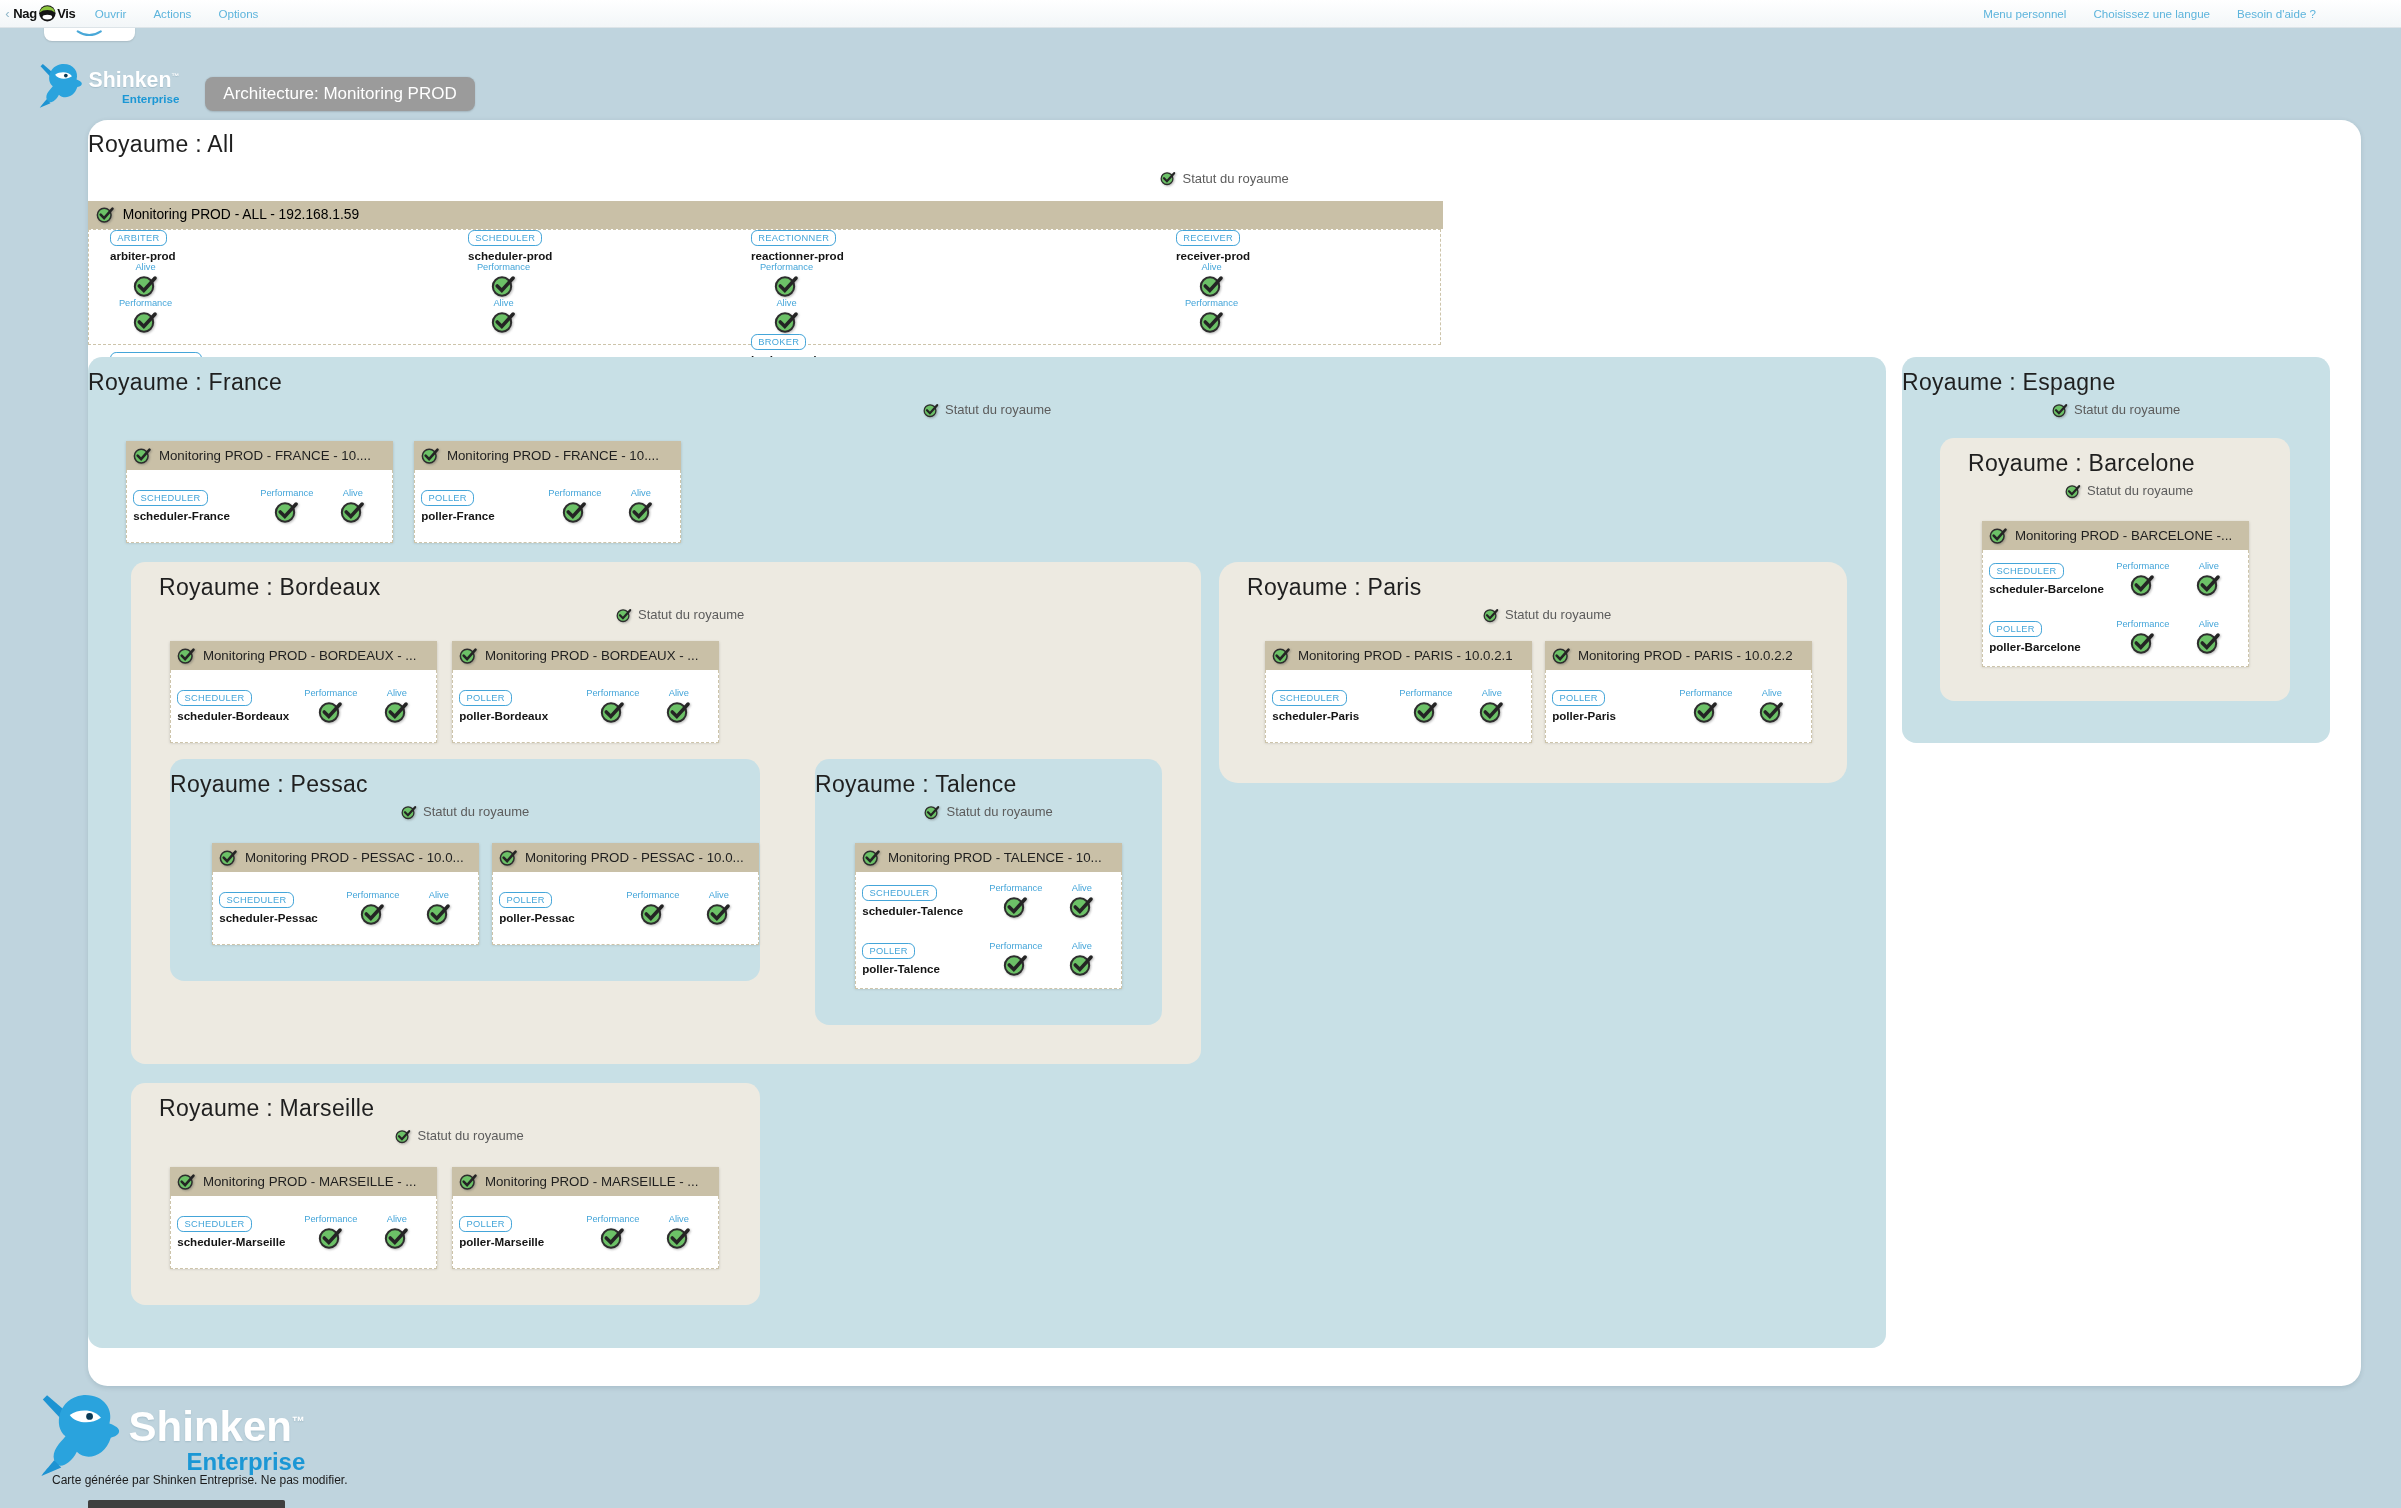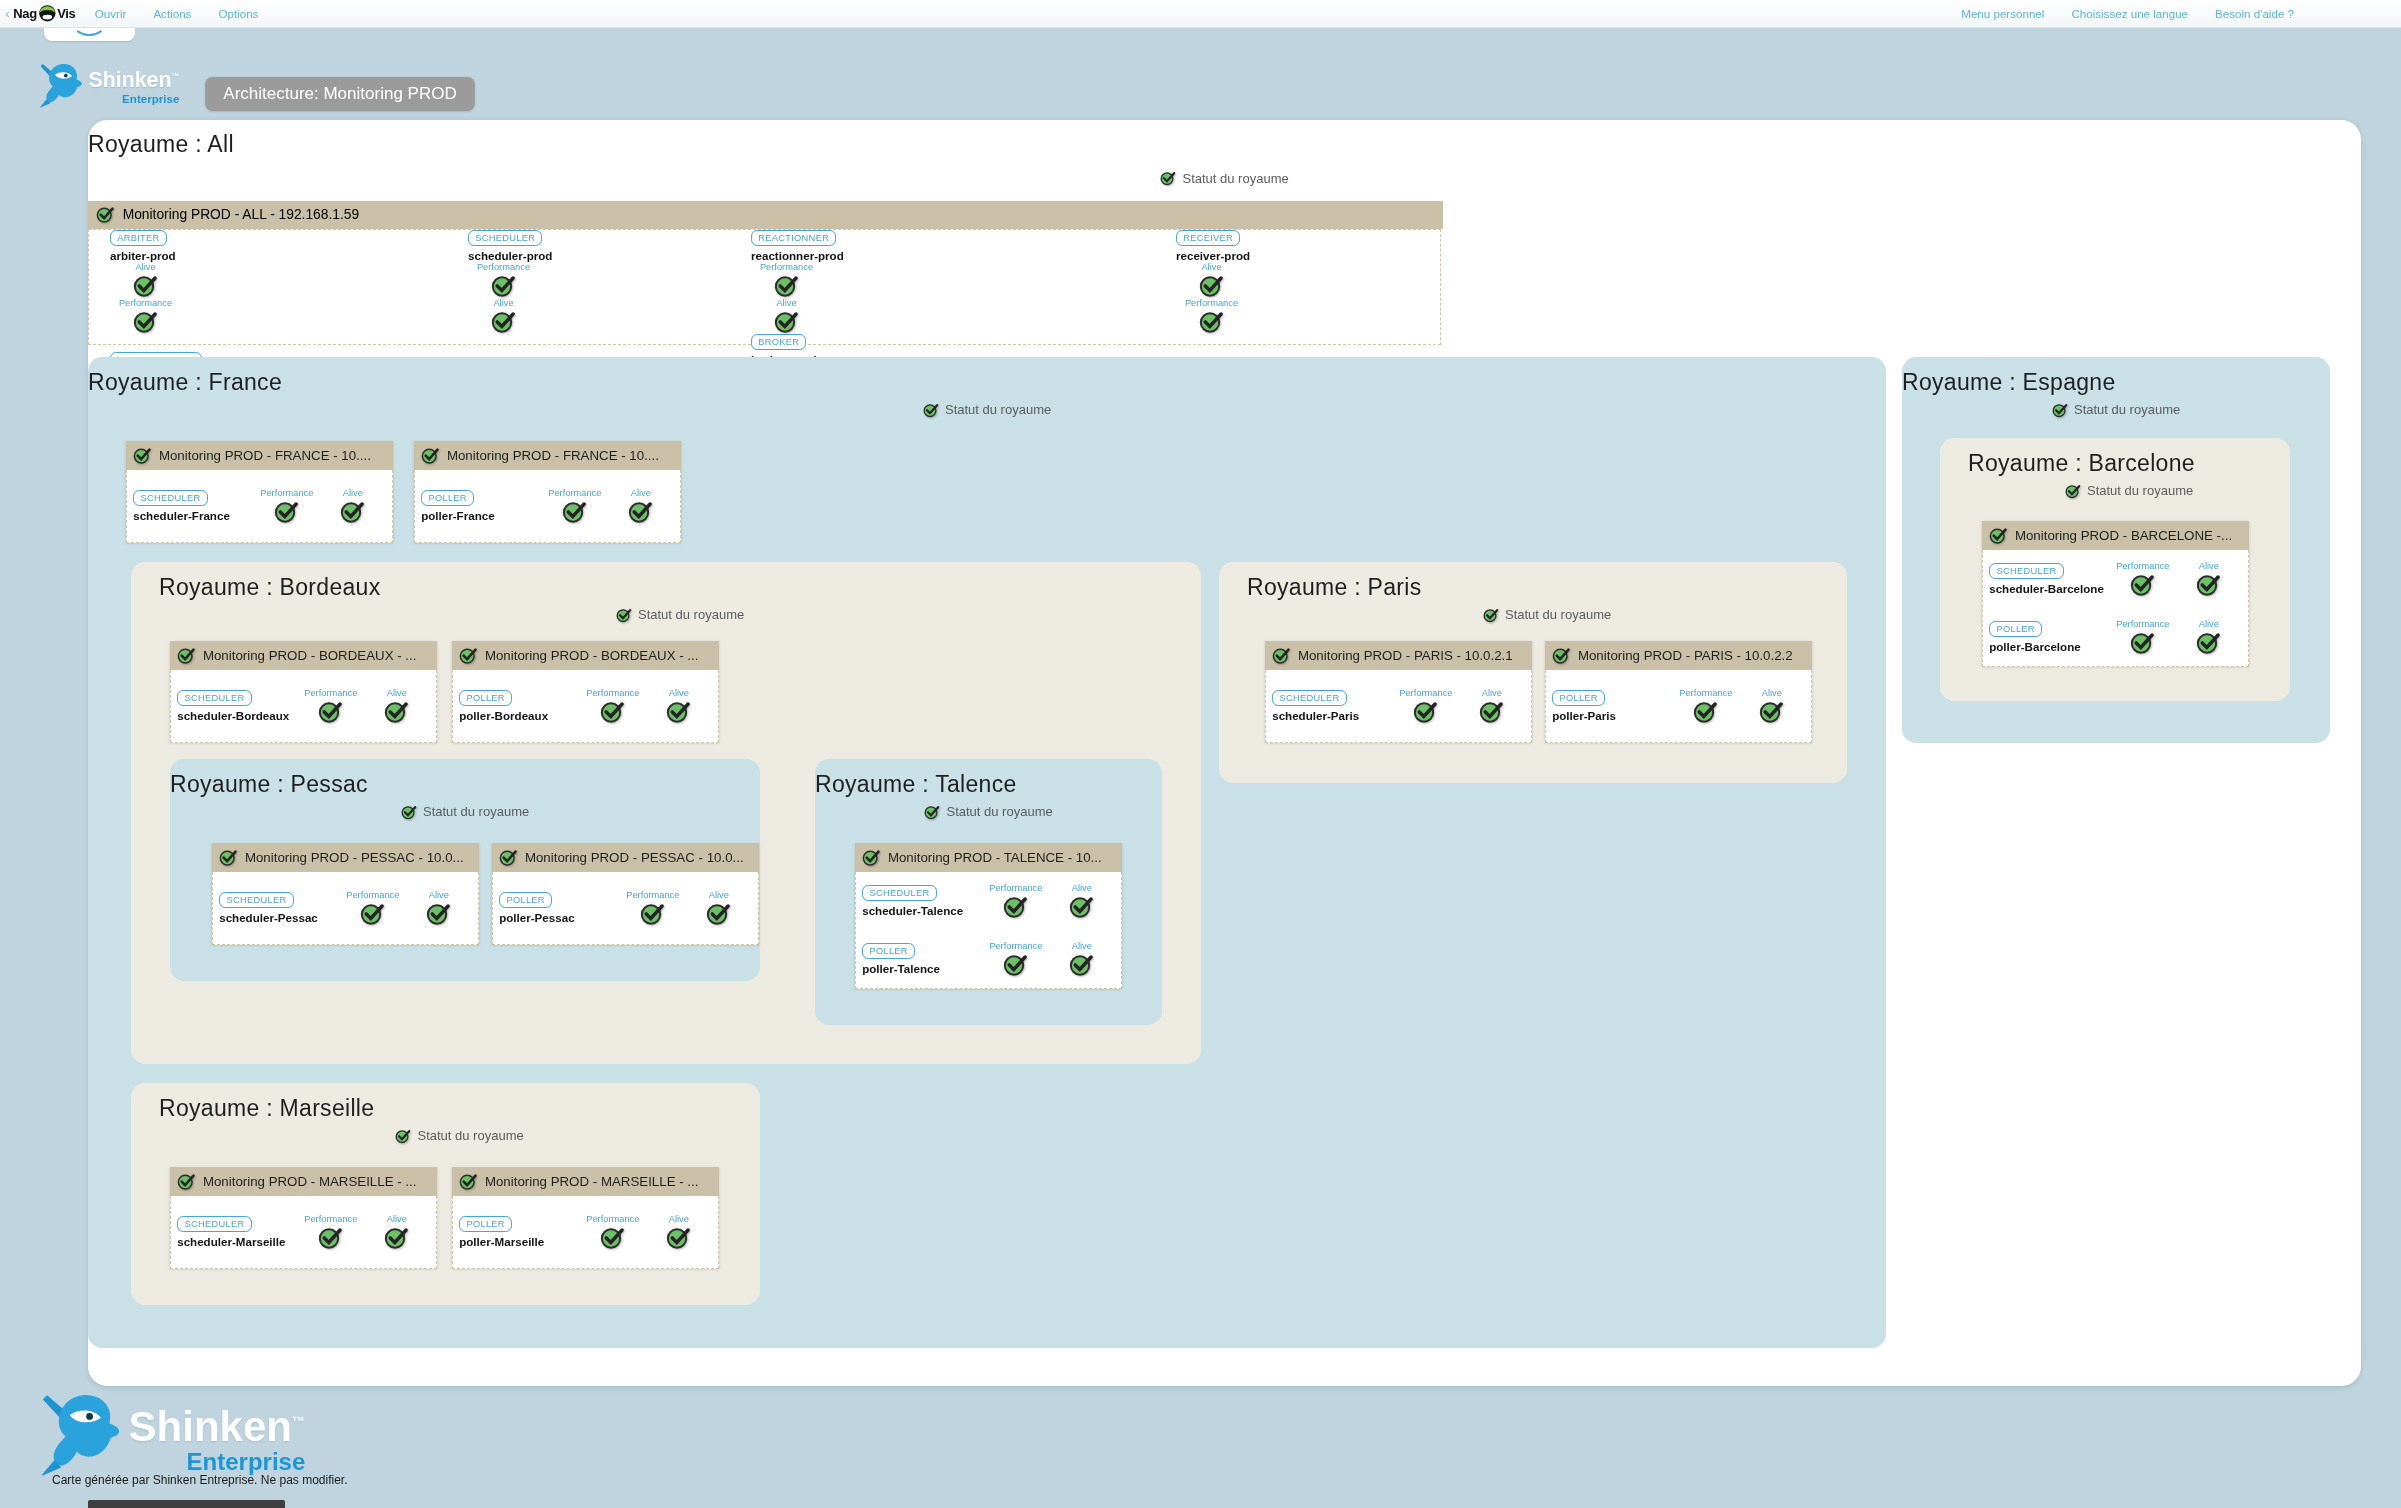--- a/index.html
+++ b/index.html
@@ -14,21 +14,21 @@
     position:absolute;left:0;top:0;width:2401px;height:27.6px;z-index:10;
     background:linear-gradient(#ffffff,#f2f6f8);
     border-bottom:0.9px solid #dde4e8;
     display:flex;align-items:center;padding:0 0 0 5.3px;box-sizing:border-box;
   }
   .back{color:#8fb6c9;font-size:13.3px;margin:0 3.6px 0 0;cursor:pointer;}
   .nvlogo{display:flex;align-items:center;font-weight:bold;font-size:13px;color:#101010;letter-spacing:-0.4px;line-height:1;}
   .nvlogo .nv-o{display:inline-flex;margin:0 0.9px;}
   .menu{display:flex;align-items:center;gap:27px;}
   .menu-left{margin-left:19.6px;}
-  .menu-right{margin-left:auto;margin-right:107px;justify-content:space-between;}
+  .menu-right{margin-left:auto;margin-right:85px;justify-content:space-between;}
   .mlink{color:#5db4dc;font-size:11.6px;text-decoration:none;cursor:pointer;}
   .tab-handle{
     position:absolute;left:44px;top:27.6px;width:91px;height:13.3px;z-index:9;
     background:#ffffff;border-radius:0 0 8px 8px;
     display:flex;align-items:center;justify-content:center;
     box-shadow:0 0.9px 1.8px rgba(0,0,0,.12);cursor:pointer;
   }
   
   .brand-top{position:absolute;left:39px;top:59px;display:flex;align-items:flex-start;z-index:2;}
   .bt-text{display:flex;flex-direction:column;margin-left:3.6px;margin-top:10.7px;}
@@ -795,21 +795,21 @@
                         <circle cx="13.2" cy="16.2" r="11" fill="#6cc167" stroke="#2d2d2d" stroke-width="2.4"></circle>
                         <path d="M7.5 15.5 L13 21 L26.5 6" fill="none" stroke="#242424" stroke-width="4.2" stroke-linecap="round"></path>
                       </svg>
                     </span>
                   </div>
                 </div>
               </div>
             </div>
           </div>
         </div>
-        <div class="realm beige" style="left: 1131px; top: 205px; width: 628px; height: 221px;">
+        <div class="realm beige" style="left: 1131px; top: 205px; width: 628px; height: 221px; border-radius: 19px;">
           <div class="realm-title">Royaume : Paris</div>
           <div class="status">
             <span class="chk-wrap">
               <svg viewBox="0 0 30 30" width="16" height="16">
                 <circle cx="13.2" cy="16.2" r="11" fill="#6cc167" stroke="#2d2d2d" stroke-width="2.4"></circle>
                 <path d="M7.5 15.5 L13 21 L26.5 6" fill="none" stroke="#242424" stroke-width="4.2" stroke-linecap="round"></path>
               </svg>
             </span>
             <span class="slabel">Statut du royaume</span>
           </div>

